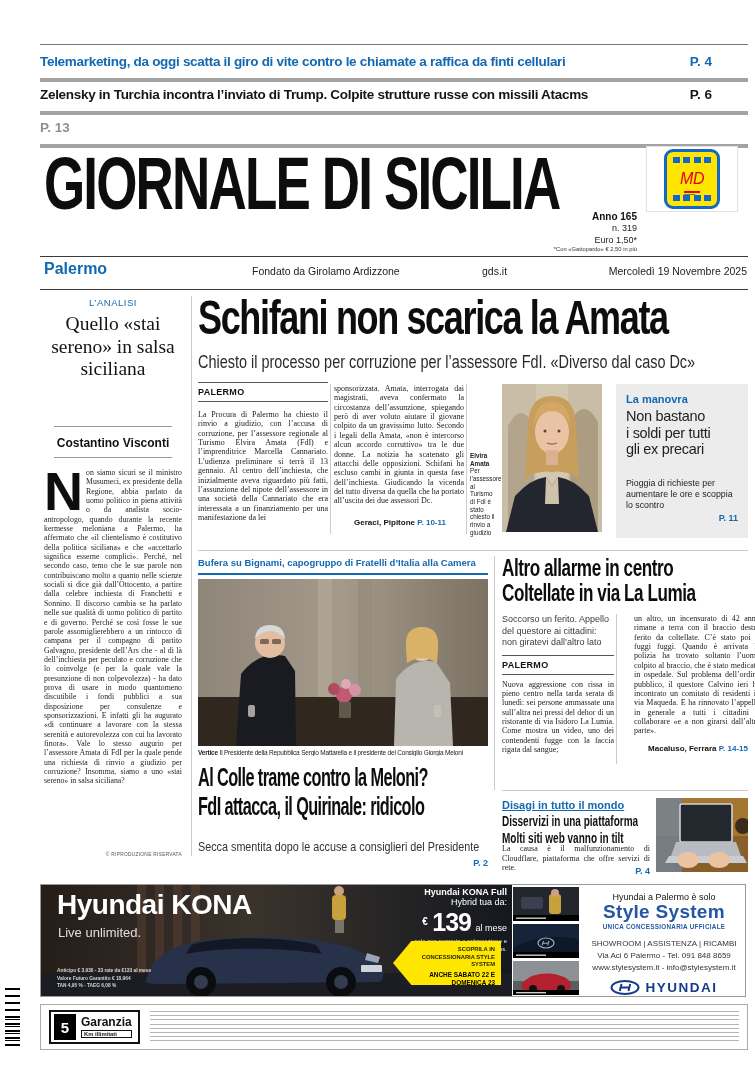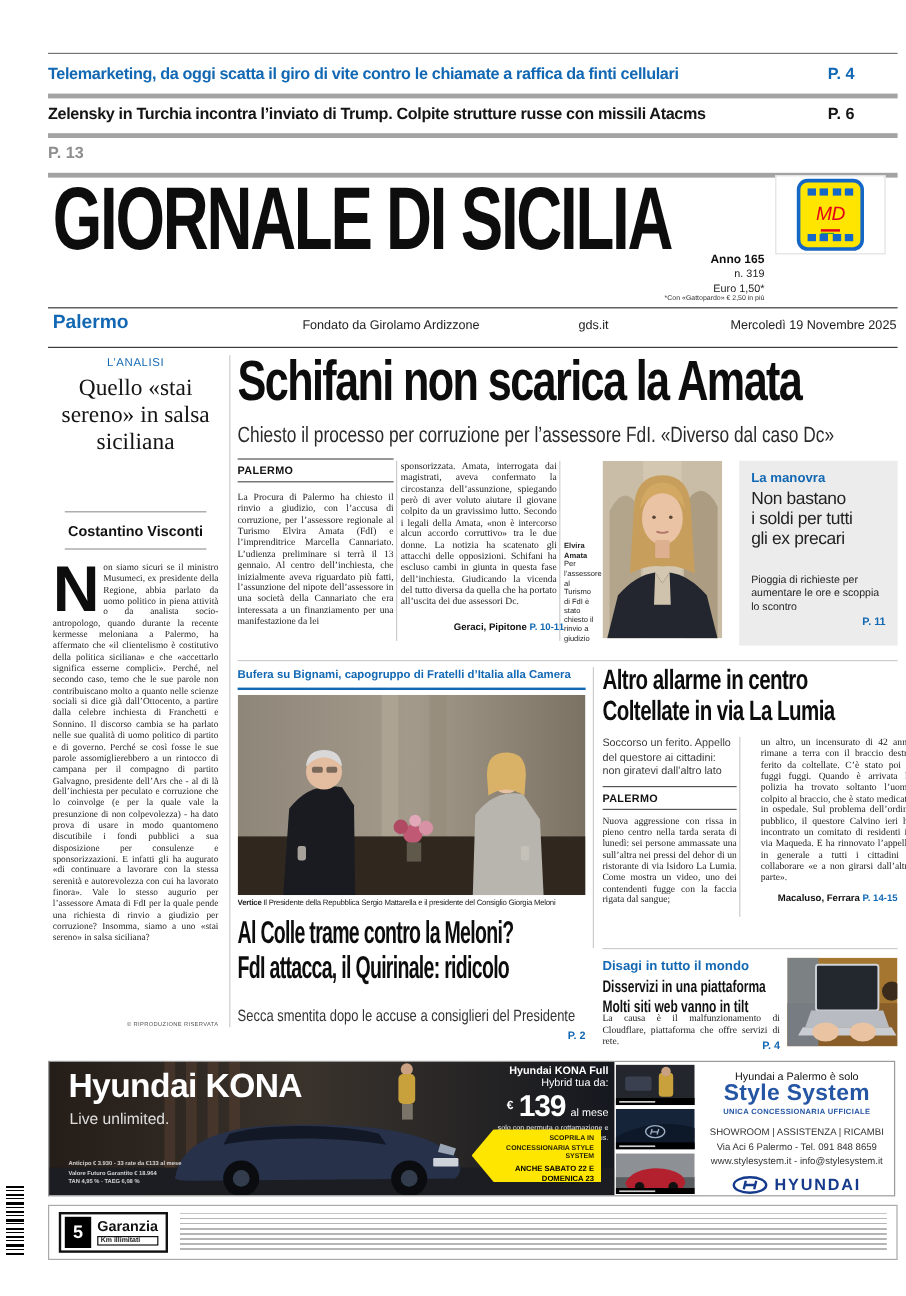--- a/index.html
+++ b/index.html
@@ -93,21 +93,21 @@
   
   .h3wrap{position:absolute;left:502px;top:556px;transform:scale(.9,1.22);transform-origin:left top;}
   .h3wrap div{font-weight:900;font-size:19px;line-height:1.1;letter-spacing:-0.5px;
               color:#0d0d0d;white-space:nowrap;}
   .ll-deck{font-size:9px;line-height:1.28;color:#3c3c3c;}
   .ll-colA{position:absolute;left:502px;top:614px;width:112px;height:166px;overflow:hidden;}
   .ll-colB{position:absolute;left:634px;top:614px;width:126px;height:128px;}
   .ll-by{position:absolute;left:622px;top:744px;width:126px;}
 
   
-  .dg-kick{position:absolute;left:502px;top:799px;font-weight:800;font-size:11px;color:#1268b3;}
+  .dg-kick{position:absolute;left:502px;top:799px;font-weight:800;font-size:11px;color:#1268b3;text-decoration:underline;}
   .dg-title{position:absolute;left:502px;top:814px;transform:scale(.8,1.12);transform-origin:left top;}
   .dg-title div{font-weight:800;font-size:12.5px;line-height:1.18;color:#111;white-space:nowrap;}
   .dg-body{position:absolute;left:502px;top:844px;width:148px;font-family:"Liberation Serif",serif;
            font-size:8px;line-height:1.2;text-align:justify;color:#1a1a1a;}
   .dg-page{position:absolute;left:502px;top:866px;width:148px;text-align:right;
            font-weight:800;font-size:9px;color:#1268b3;}
 
   
   .ad{position:absolute;left:40px;top:884px;width:706px;height:113px;border:1px solid #999;
       box-sizing:border-box;background:#fff;overflow:hidden;}
@@ -224,21 +224,21 @@
 
   <div class="h1">Schifani non scarica la Amata</div>
   <div class="deck1">Chiesto il processo per corruzione per l’assessore FdI. «Diverso dal caso Dc»</div>
 
   <div class="abs" style="left:198px;top:382px;width:130px;">
     <div class="mini-kick">PALERMO</div>
   </div>
   <div class="bodycol abs" style="left:198px;top:410px;width:130px;height:134px;">La Procura di Palermo ha chiesto il rinvio a giudizio, con l’accusa di corruzione, per l’assessore regionale al Turismo Elvira Amata (FdI) e l’imprenditrice Marcella Cannariato. L’udienza preliminare si terrà il 13 gennaio. Al centro dell’inchiesta, che inizialmente aveva riguardato più fatti, l’assunzione del nipote dell’assessore in una società della Cannariato che era interessata a un finanziamento per una manifestazione da lei</div>
   <div class="vr" style="left:330px;top:384px;height:150px;"></div>
   <div class="bodycol abs" style="left:334px;top:384px;width:130px;height:132px;">sponsorizzata. Amata, interrogata dai magistrati, aveva confermato la circostanza dell’assunzione, spiegando però di aver voluto aiutare il giovane colpito da un gravissimo lutto. Secondo i legali della Amata, «non è intercorso alcun accordo corruttivo» tra le due donne. La notizia ha scatenato gli attacchi delle opposizioni. Schifani ha escluso cambi in giunta in questa fase dell’inchiesta. Giudicando la vicenda del tutto diversa da quella che ha portato all’uscita dei due assessori Dc.</div>
-  <div class="byline abs" style="left:340px;top:518px;width:130px;">
+  <div class="byline abs" style="left:316px;top:518px;width:130px;">
     <span class="nm">Geraci, Pipitone</span>
     <span class="pg">P. 10-11</span>
   </div>
   <div class="vr" style="left:466px;top:384px;height:150px;"></div>
   <div class="photocap abs" style="left:470px;top:452px;width:28px;">
     <span class="nm">Elvira Amata</span><span> Per l’assessore al Turismo di FdI è stato chiesto il rinvio a giudizio</span>
   </div>
   <div class="photo" style="left:502px;top:384px;width:100px;height:148px;">
     <svg width="100%" height="100%" viewBox="0 0 100 148" preserveAspectRatio="none">
       <rect width="100" height="148" fill="#c9bda7"></rect>

